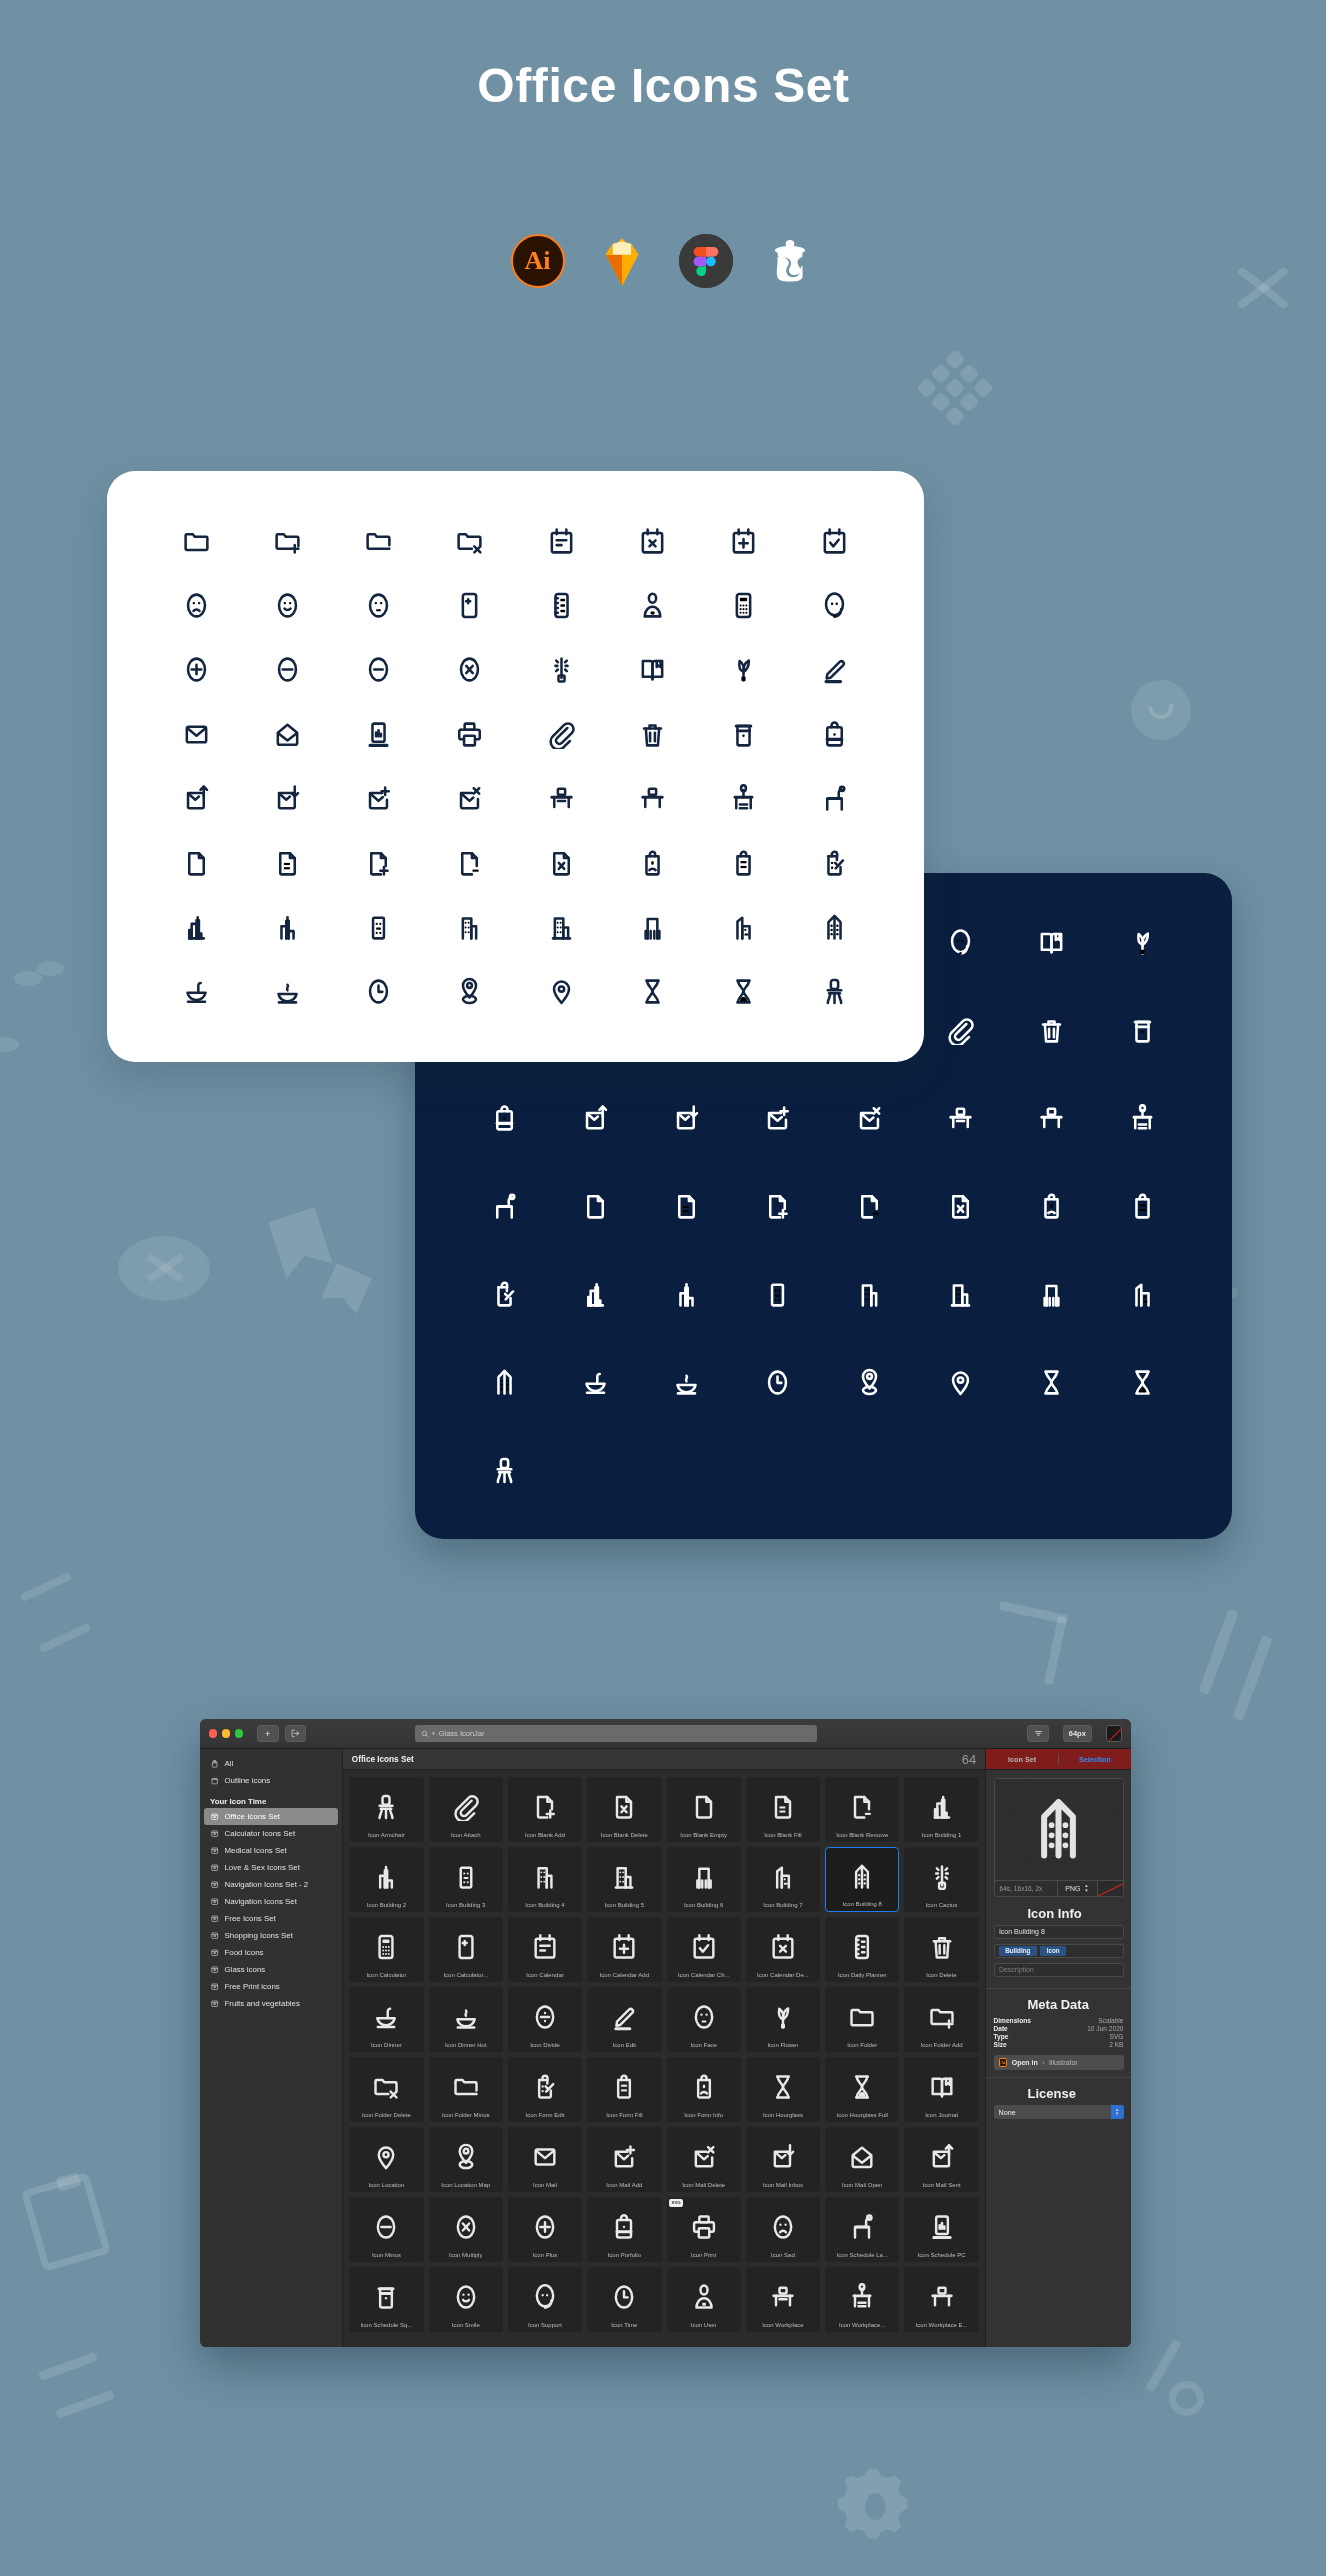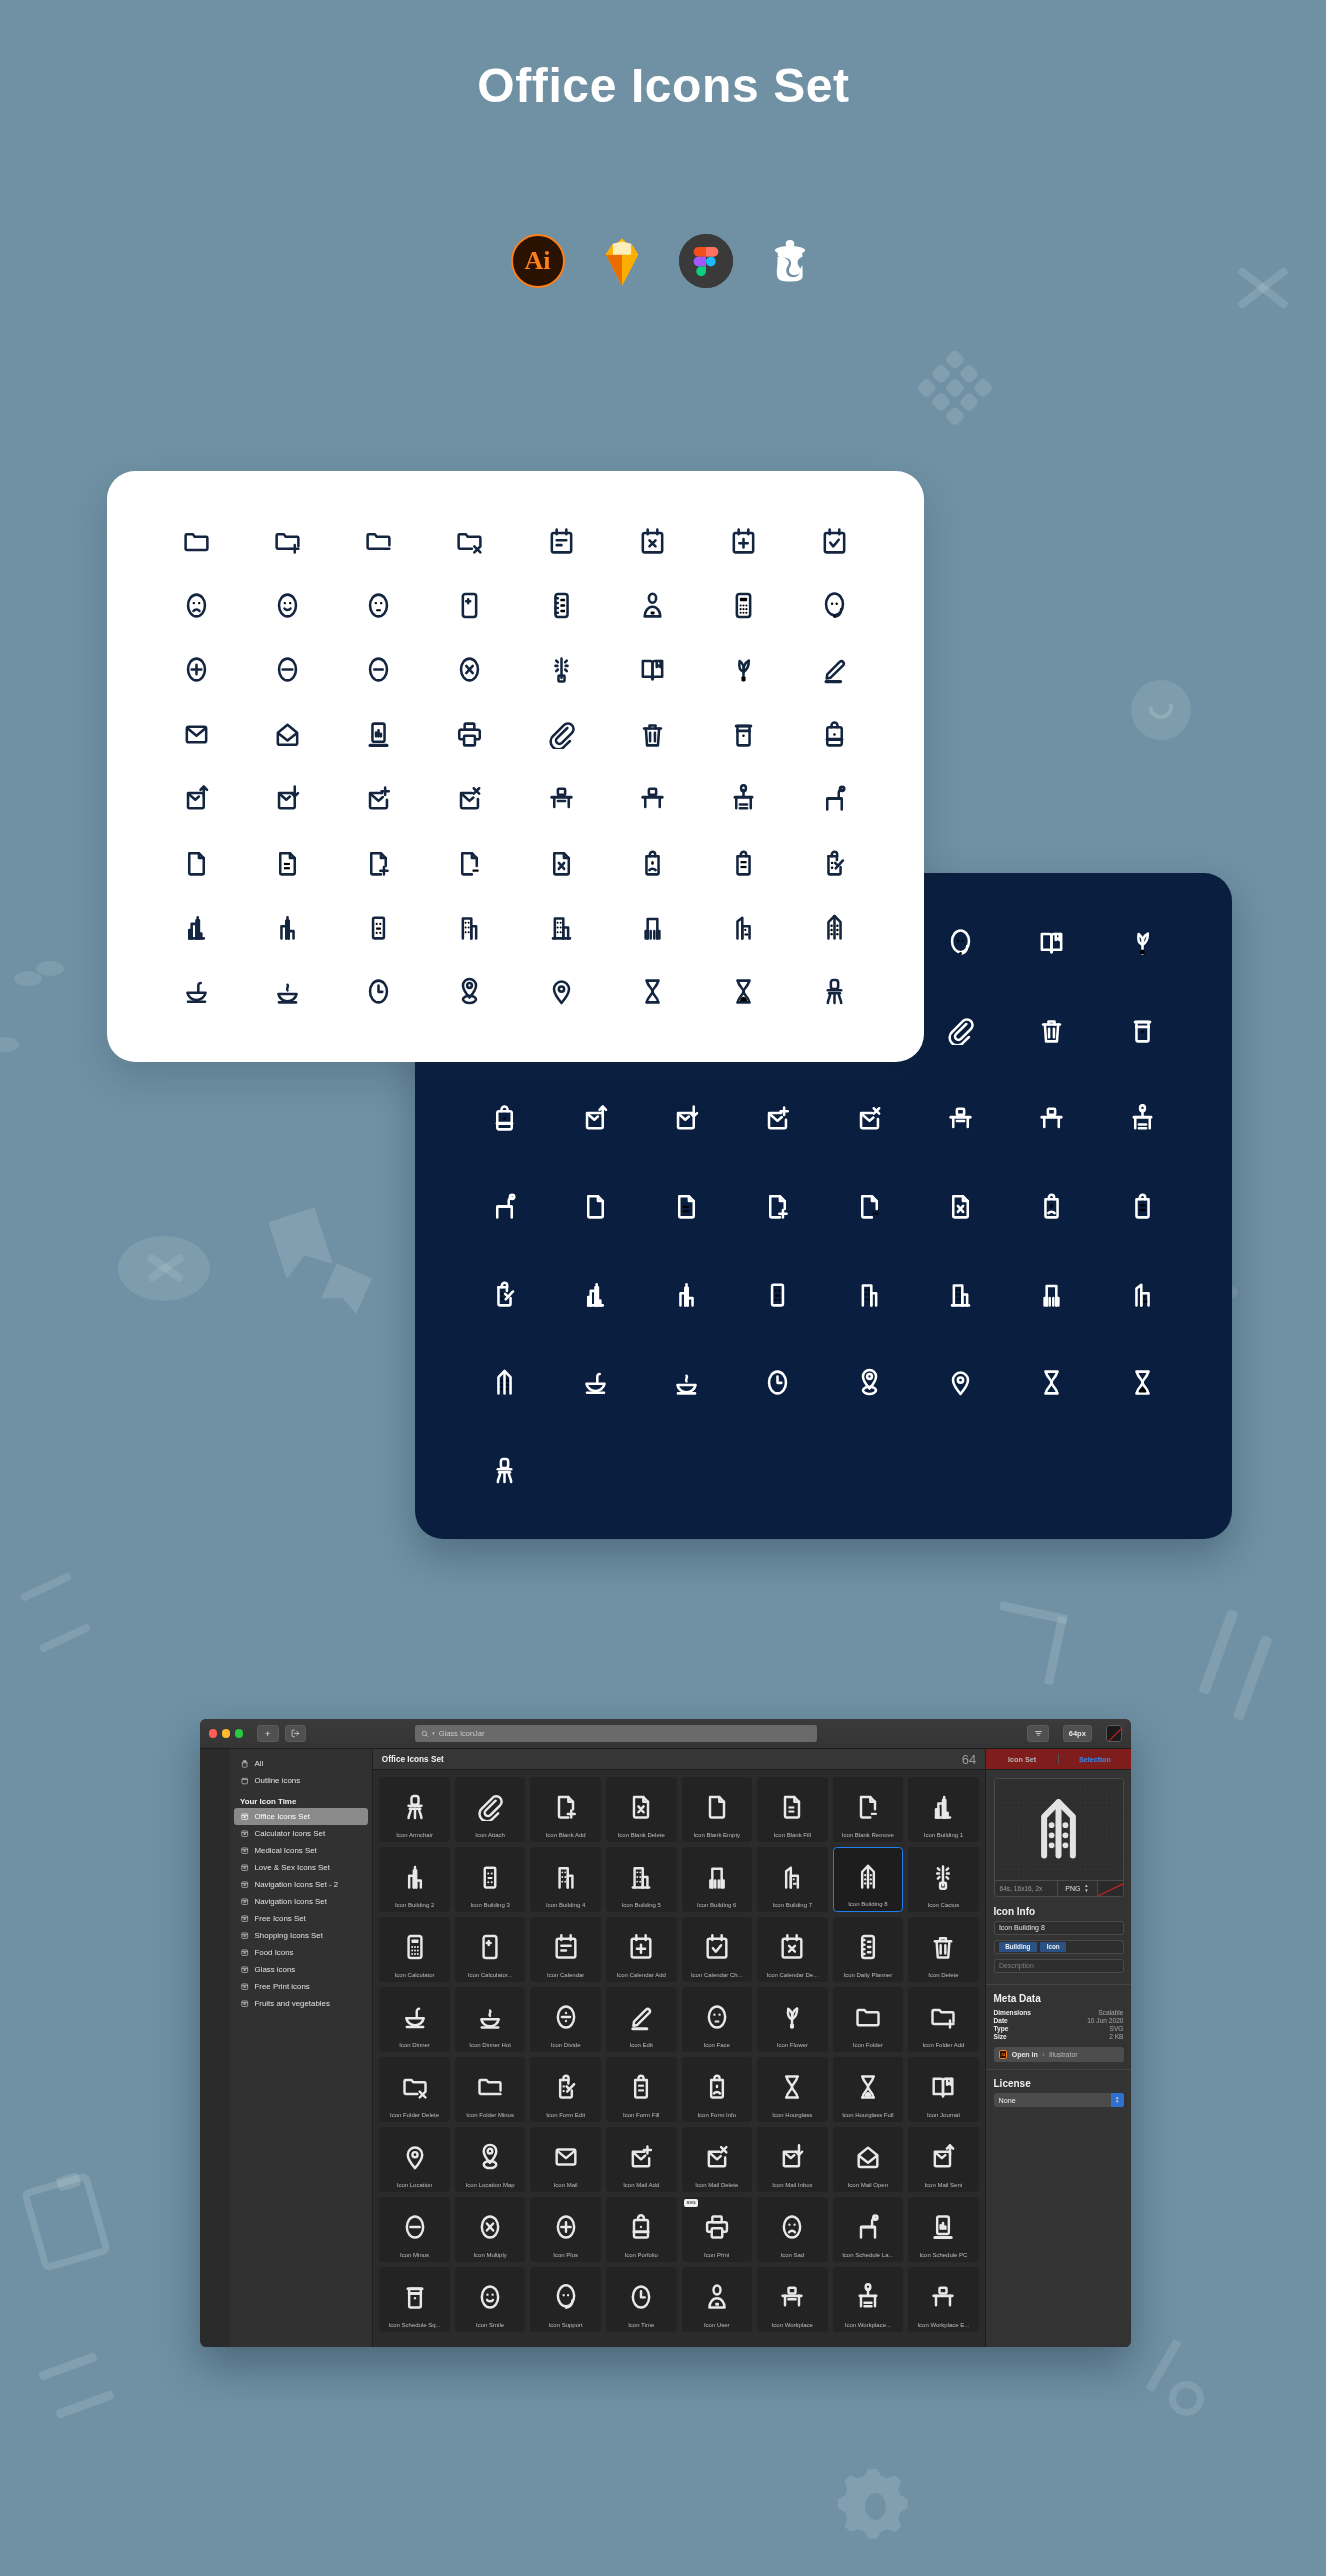--- a/index.html
+++ b/index.html
@@ -128,21 +128,21 @@
     background: #6a6a6a; border-radius: 3.1px;
     display: flex; align-items: center; gap: 3.8px;
     padding: 0 6.3px;
     color: #c9c9c9; font-size: 7.5px;
   }
   #tb-right { margin-left: auto; display:flex; gap: 14px; align-items:center; }
   .px-btn { font-size: 7.5px; padding: 0 5px; font-weight: bold; }
   .swatch { width: 16.3px; height: 16.3px; border-radius: 3.1px; background: #1a1a1a; border:0.6px solid #5c5c5c; position: relative; overflow:hidden; }
   .swatch::after { content:""; position:absolute; left:-2.5px; top:50%; width: 25px; height: 1.3px; background:#e02020; transform: rotate(-45deg); }
 
-  #window-body { display: flex; height: calc(100% - 30px); padding-left: 30px; }
+  #window-body { display: flex; height: calc(100% - 30px); }
 
   
   #sidebar {
     width: 143px; background: #313131;
     border-right: 0.6px solid #202020;
     padding: 6.3px 0;
     flex: 0 0 143px;
   }
   .side-item {
     display:flex; align-items:center; gap: 5px;
@@ -220,21 +220,21 @@
   }
   #preview-canvas svg { width: 69px; height: 69px; stroke: #e3e3e3; fill:none; stroke-width: 2.1; stroke-linecap:round; stroke-linejoin:round; }
   #preview-canvas svg .dot { fill: #e3e3e3; stroke:none; }
   #preview-bar { display:flex; height: 16.3px; border-top: 0.6px solid #4a4a4a; }
   #preview-size { flex:1; display:flex; align-items:center; padding-left:5px; font-size: 6.6px; color: #9a9a9a; border-right:0.6px solid #4a4a4a;}
   #preview-fmt { width: 40px; display:flex; align-items:center; justify-content:center; gap:3.8px; font-size: 7px; color:#e0e0e0; border-right:0.6px solid #4a4a4a;}
   .stepper { display:flex; flex-direction:column; font-size:4.4px; line-height:4.4px; color:#cfcfcf; }
   #preview-color { width: 25px; position:relative; overflow:hidden; background:#2a2a2a; }
   #preview-color::after { content:""; position:absolute; left:-3.8px; top:50%; width:35px; height:1.3px; background:#e02020; transform: rotate(-26deg); }
 
-  .insp-sec-title { font-size: 10px; font-weight: bold; color: #f0f0f0; padding: 8.8px 7.5px 3.8px 7.5px; }
+  .insp-sec-title { font-size: 13px; font-weight: bold; color: #f0f0f0; padding: 8.8px 7.5px 3.8px 7.5px; margin-left: 34px; }
   .insp-divider { height:0.6px; background: #444; margin: 6.3px 0 0 0; }
   .field {
     margin: 0 7.5px 5px 7.5px; height: 14px;
     border: 0.6px solid #4a4a4a; border-radius: 2.5px;
     background: #2e2e2e; display:flex; align-items:center;
     padding: 0 4.4px; font-size: 7px; color: #e2e2e2;
   }
   .field.placeholder { color: #7e7e7e; }
   .tagfield { gap: 3.8px; }
   .tag { background: #2b5282; color: #e8f0fb; font-size: 6.3px; font-weight:bold; border-radius: 1.3px; padding: 1.3px 6.3px; }

